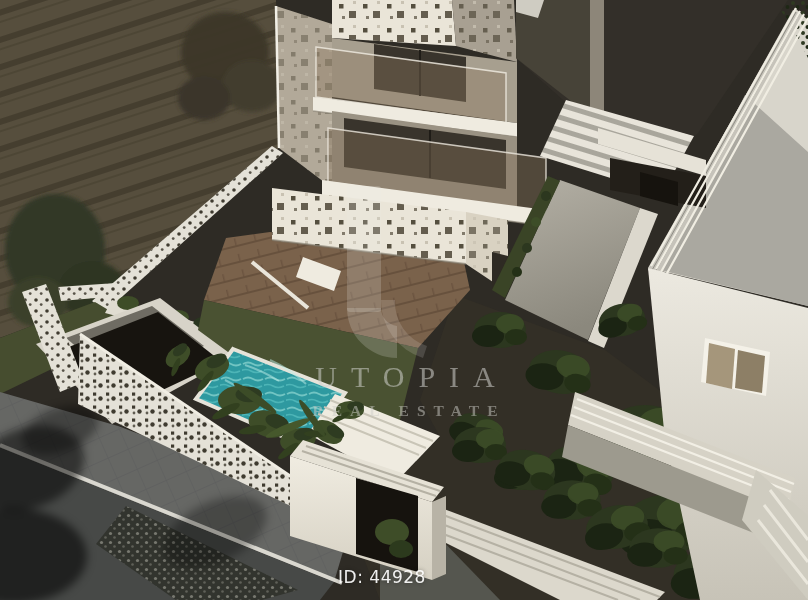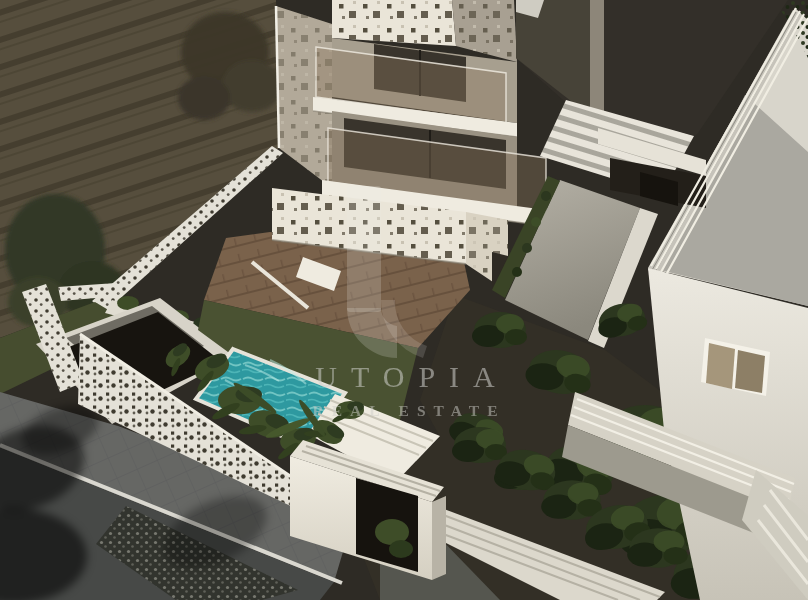--- a/index.html
+++ b/index.html
@@ -309,13 +309,14 @@
 
   <g fill="rgba(235,233,228,0.20)">
     <rect x="347" y="186" width="34" height="126" rx="3"></rect>
     <path d="M347 308 a50 50 0 0 0 50 50 l0 -32 a18 18 0 0 1 -16 -18 z"></path>
     <path d="M381 300 a60 60 0 0 0 42 58 l4 -12 a46 46 0 0 1 -32 -46 z" opacity="0.8"></path>
   </g>
 </svg>
 
 <div class="wm-line1" style="color:rgba(210,210,205,0.55)">UTOPIA</div>
 <div class="wm-line2" style="color:rgba(205,205,200,0.50)">REAL ESTATE</div>
+<div class="id-label" style="color:rgba(255,255,255,0.92)">ID: 44928</div>
 </div>
 
 </body></html>

